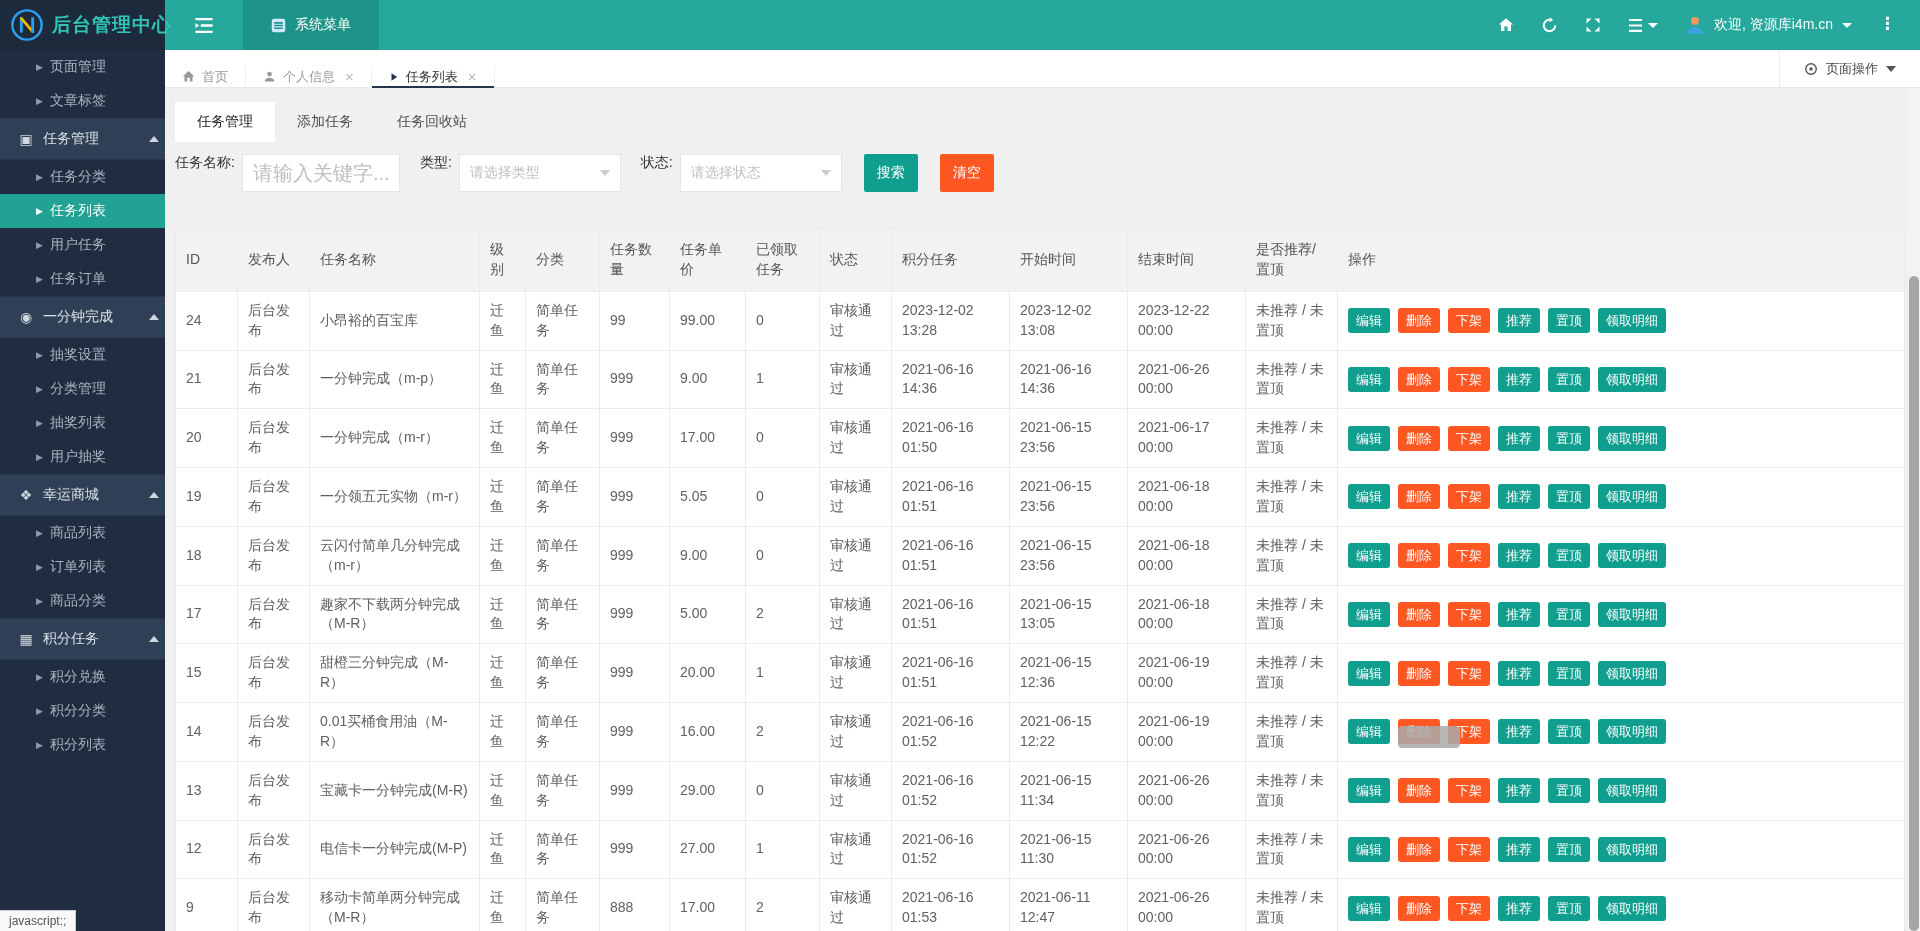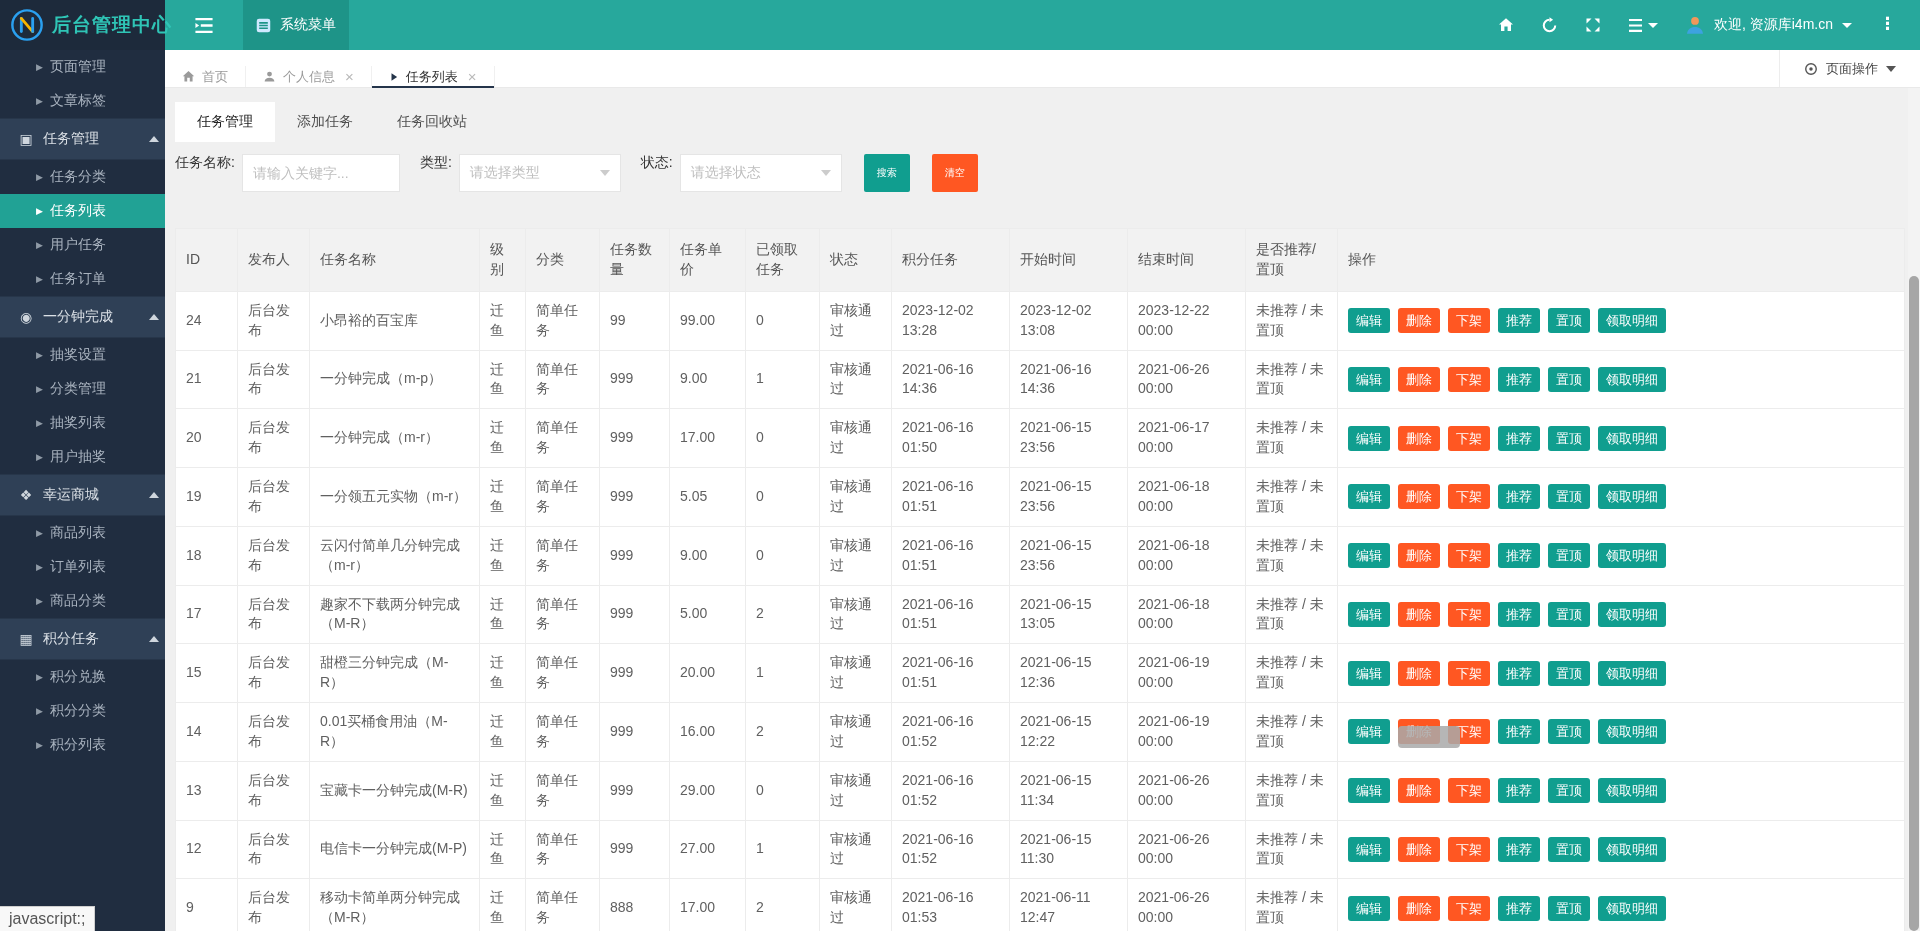--- a/index.html
+++ b/index.html
@@ -18,21 +18,21 @@
   .side-sub.active .tri { color:#fff; }
   .side-parent { height:42px; padding-left:18px; background:#2f4056; color:#dbe0e6; position:relative;
                  border-top:1px solid #27364a; border-bottom:1px solid #27364a; }
   .side-parent .p-icon { margin-right:9px; font-size:14px; color:#cfd6dd; width:16px; text-align:center; }
   .side-parent .caret-up { position:absolute; right:6px; top:50%; margin-top:-3px; width:0; height:0;
                  border-left:5px solid transparent; border-right:5px solid transparent; border-bottom:6px solid #cfd6dd; }
 
   
   .topbar { position:absolute; left:165px; top:0; right:0; height:50px; background:#27a89c; display:flex; align-items:center; color:#fff; z-index:5; }
   .hamburger { width:78px; display:flex; justify-content:center; align-items:center; cursor:pointer; }
-  .sysmenu { height:50px; background:#1e9488; display:flex; align-items:center; gap:9px; padding:0 13px; font-size:14px; cursor:pointer; }
+  .sysmenu { height:50px; background:#1e9488; display:flex; align-items:center; gap:9px; padding:0 28px; font-size:14px; cursor:pointer; }
   .topbar-right { margin-left:auto; display:flex; gap:27px; padding-right:24px; }
   .tb-icon { display:inline-flex; color:#fff; cursor:pointer; align-items:center; }
   .caret-down { width:0; height:0; border-left:5px solid transparent; border-right:5px solid transparent; border-top:5px solid #fff; display:inline-block; }
   .welcome { display:flex; align-items:center; gap:9px; font-size:14px; cursor:pointer; }
   .kebab { font-size:17px; font-weight:bold; cursor:pointer; line-height:1; }
   .listgrp { display:flex; align-items:center; gap:5px; cursor:pointer; }
 
   
   .tabbar { position:absolute; left:165px; top:50px; right:0; height:38px; background:#fff; display:flex; align-items:stretch; border-bottom:1px solid #e9e9e9; z-index:4; }
   .ptab { display:flex; align-items:center; gap:7px; padding:0 17px; font-size:13px; color:#9a9a9a; border-right:1px solid #f0f0f0; position:relative; cursor:pointer; white-space:nowrap; }
@@ -43,43 +43,43 @@
   .page-ops .caret { width:0; height:0; border-left:5px solid transparent; border-right:5px solid transparent; border-top:6px solid #555; }
 
   
   .main { position:absolute; left:165px; top:88px; right:0; bottom:0; background:#f0f0f0; padding-left:10px; overflow:hidden; }
   .panel-tabs { display:flex; margin-top:14px; height:40px; }
   .panel-tab { padding:0 22px; display:flex; align-items:center; font-size:14px; color:#4e4e4e; cursor:pointer; }
   .panel-tab.active { background:#fff; color:#222; }
 
   .filters { display:flex; margin-top:12px; font-size:14px; color:#333; }
   .f-label { margin-right:7px; white-space:nowrap; }
-  .f-input { width:158px; height:38px; background:#fff; border:1px solid #e5e5e5; padding:0 10px; font-size:14px; color:#333; margin-right:20px; outline:none; }
+  .f-input { width:158px; height:38px; background:#fff; border:1px solid #e5e5e5; padding:0 10px; font-size:20px; color:#333; margin-right:20px; outline:none; }
   .f-input::placeholder { color:#bfbfbf; }
   .f-select { width:162px; height:38px; background:#fff; border:1px solid #e5e5e5; display:flex; align-items:center; justify-content:space-between; padding:0 10px; color:#bfbfbf; cursor:pointer; margin-right:20px; font-size:14px; }
   .sel-caret { width:0; height:0; border-left:5px solid transparent; border-right:5px solid transparent; border-top:6px solid #cccccc; }
-  .btn { height:38px; padding:0 13px; border:none; color:#fff; font-size:10px; border-radius:2px; cursor:pointer; }
+  .btn { height:38px; padding:0 13px; border:none; color:#fff; font-size:14px; border-radius:2px; cursor:pointer; }
   .btn.teal { background:#109e8f; }
   .btn.orange { background:#ff5722; }
   .btn-search { margin-left:2px; }
   .btn-clear { margin-left:22px; }
 
   
   .table-wrap { margin-top:36px; margin-right:15px; background:#fff; }
   table { width:100%; border-collapse:collapse; table-layout:fixed; }
   th, td { border:1px solid #ececec; font-weight:normal; text-align:left; padding:9px 10px; font-size:14px; color:#606060; vertical-align:middle; line-height:1.42; word-break:break-word; }
   th { background:#f2f2f2; color:#555; padding:11px 10px; }
   .op-btn { display:inline-block; height:25px; line-height:25px; padding:0 8px; border-radius:3px; color:#fff; font-size:13px; margin-right:8px; cursor:pointer; border:none; white-space:nowrap; }
   .op-btn.teal { background:#109e8f; }
   .op-btn.orange { background:#ff5722; }
 
   
   .scrollbar { position:absolute; right:0; top:88px; bottom:0; width:12px; background:#f3f3f3; z-index:7; }
   .scroll-thumb { position:absolute; top:188px; bottom:0; left:1px; right:1px; background:#a6a6a6; border-radius:6px; cursor:pointer; }
-  .status-tip { position:absolute; left:0; bottom:0; background:#f8f8f8; border:1px solid #cfcfcf; border-left:none; border-bottom:none; padding:3px 9px; font-size:16px; color:#555; z-index:10; }
+  .status-tip { position:absolute; left:0; bottom:0; background:#f8f8f8; border:1px solid #cfcfcf; border-left:none; border-bottom:none; padding:3px 9px; font-size:12px; color:#555; z-index:10; }
   .cursor-artifact { position:absolute; left:1398px; top:726px; width:62px; height:22px; background:#a9a9a9; border-radius:4px; opacity:.85; z-index:8; }
 </style>
 </head>
 <body>
 
 <div class="app">
 
   <div class="sidebar">
     <div class="logo">
       <span style="display:inline-flex;">

